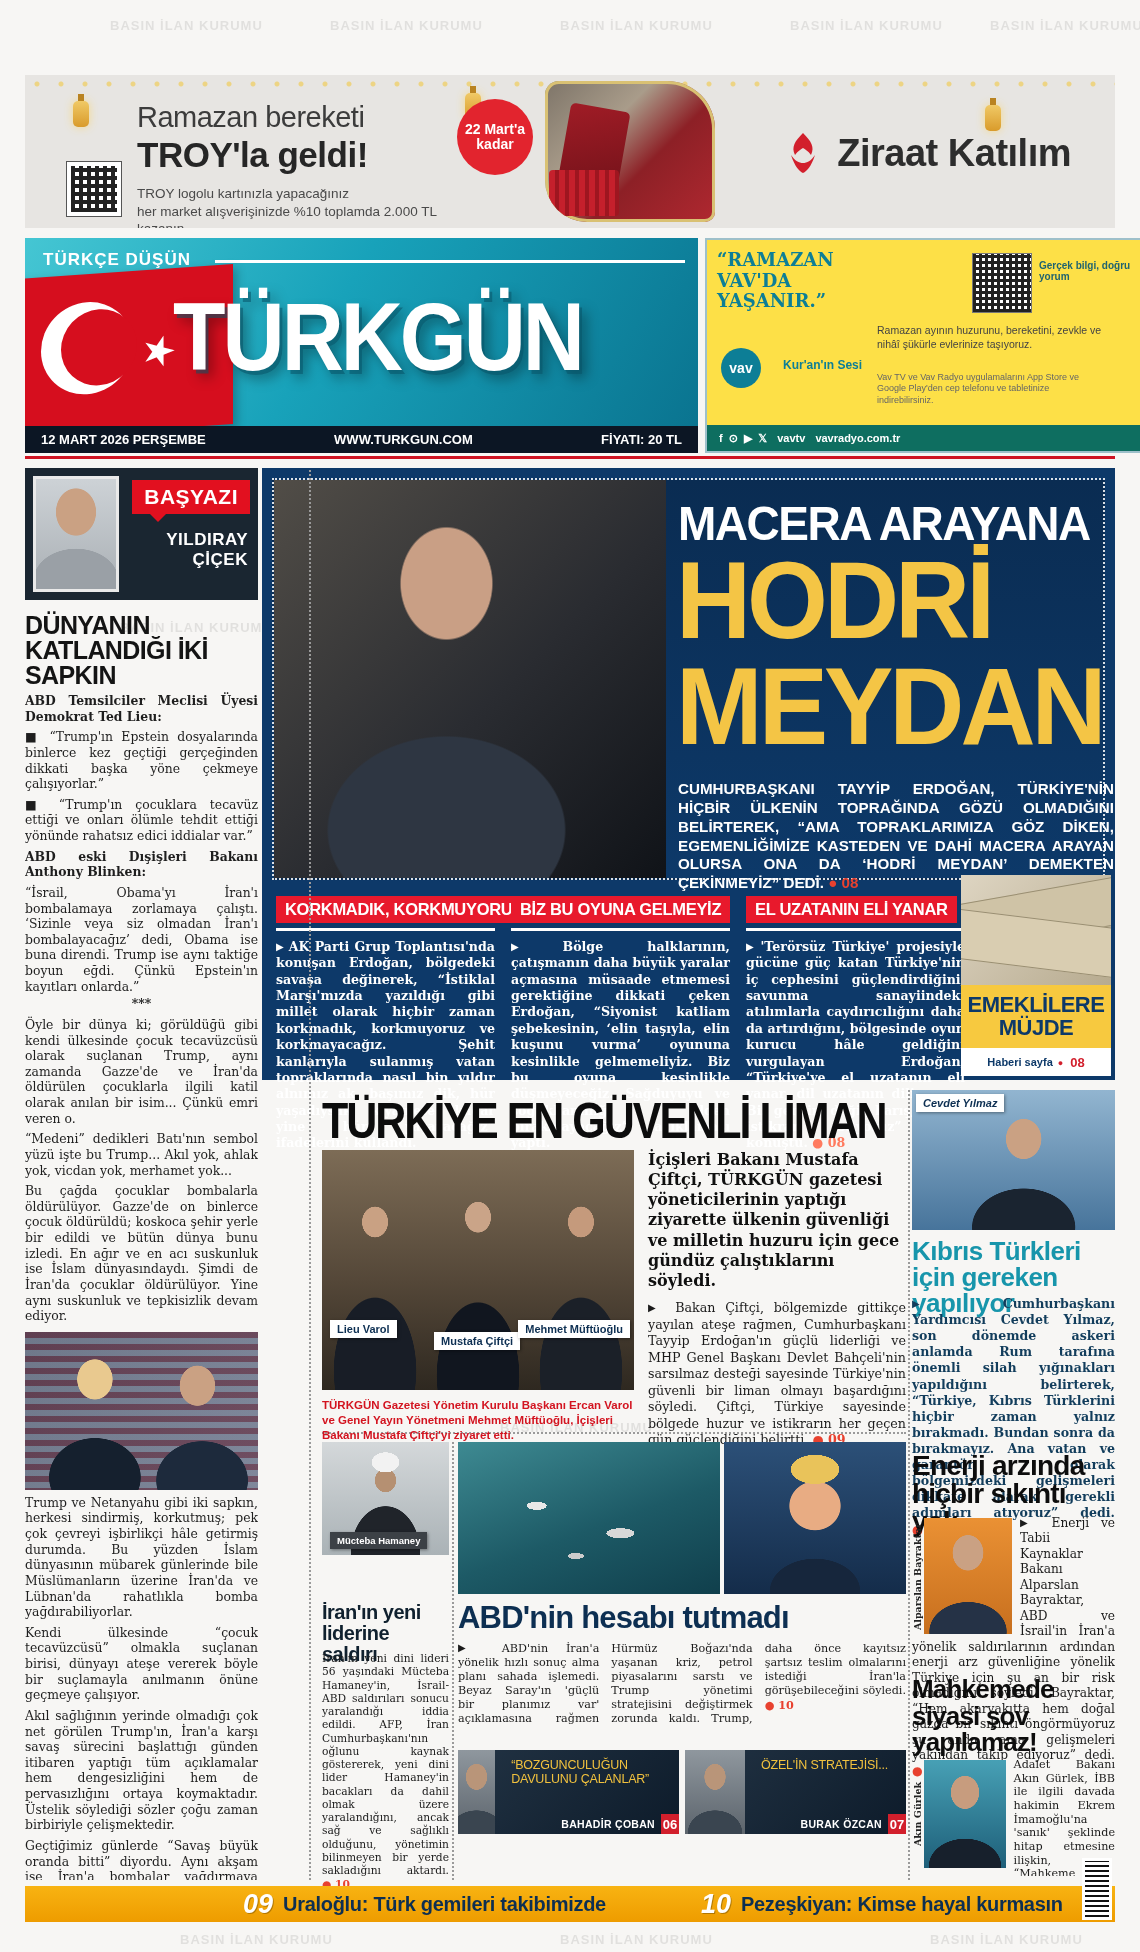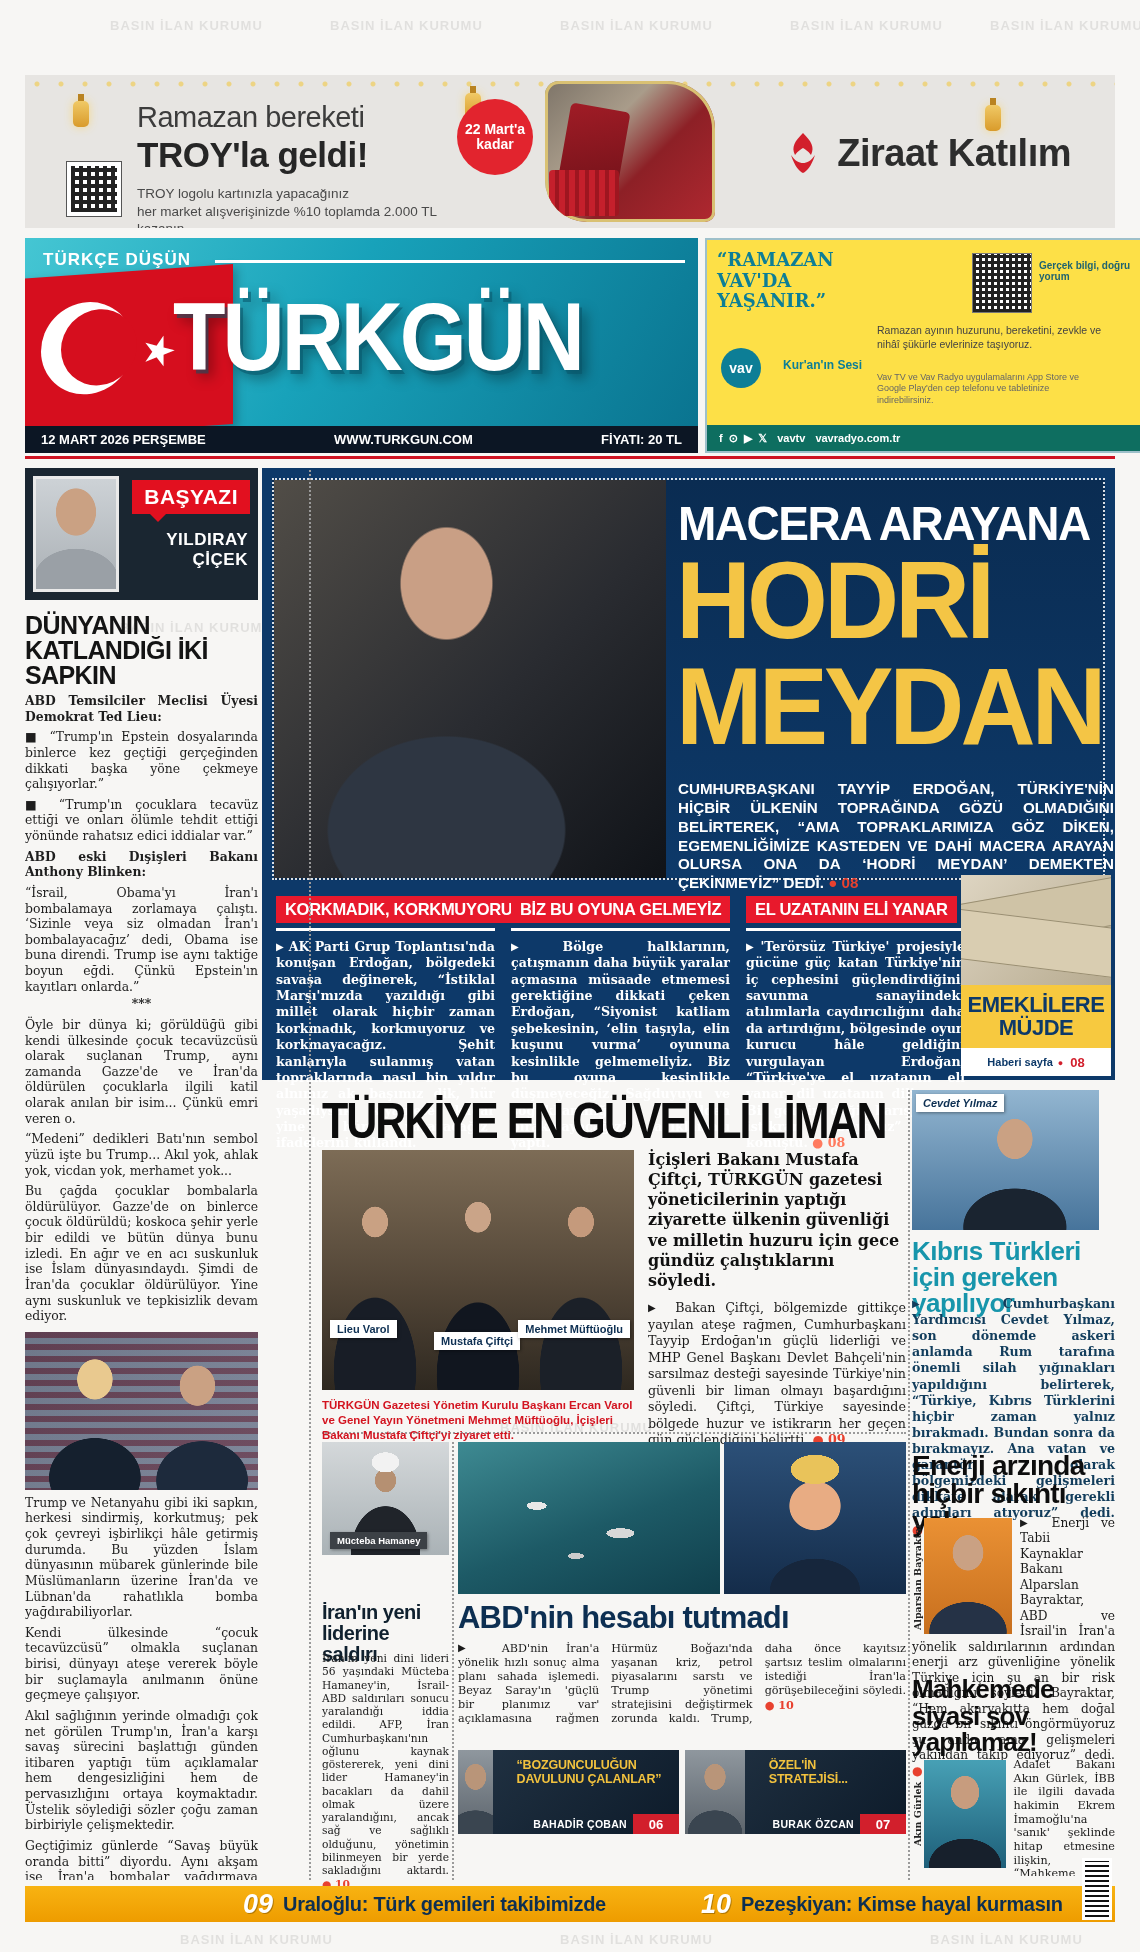--- a/index.html
+++ b/index.html
@@ -147,21 +147,21 @@
                             radial-gradient(62px 110px at 83% 92%, #1b2028 0 66%, rgba(0,0,0,0) 67%),
                             linear-gradient(180deg,#7d6c56 0%,#544738 55%,#2e2820 100%); }
   .nametag { position:absolute; background:#fff; color:#0d2f52; font-size:11px; font-weight:800; padding:3px 7px; box-shadow:1px 1px 3px rgba(0,0,0,.4); }
   .liman-cap { position:absolute; left:322px; top:1398px; width:312px; color:#d31420; font-size:11.5px; font-weight:700; line-height:1.3; }
   .liman-art { position:absolute; left:648px; top:1150px; width:258px; }
   .liman-intro { font-family:"DejaVu Serif",serif; font-size:16px; font-weight:700; color:#101010; line-height:1.26; }
   .liman-body { font-family:"DejaVu Serif",serif; font-size:12.7px; color:#1b1b1b; line-height:1.3; text-align:justify; margin-top:9px; }
 
   
   .sb { position:absolute; left:912px; width:203px; }
-  .cevdet { top:1090px; height:140px; position:absolute; left:912px; width:187px;
+  .cevdet { top:1090px; height:140px; position:absolute; left:912px; width:203px;
             background:radial-gradient(30px 34px at 55% 35%, #caa183 0 58%, rgba(0,0,0,0) 60%),
                        radial-gradient(80px 60px at 55% 98%, #1a2430 0 64%, rgba(0,0,0,0) 65%),
                        linear-gradient(180deg,#92b5d0,#47749b); }
   .cevdet .nametag { left:4px; top:4px; font-style:italic; }
   .kibris-h { top:1238px; color:#1795ab; font-size:26px; font-weight:800; line-height:1.0; letter-spacing:-.5px; }
   .kibris-b { top:1296px; font-family:"DejaVu Serif",serif; font-size:12.6px; font-weight:700; color:#123d5c; line-height:1.28; text-align:justify; }
   .enerji-h { top:1452px; color:#0d0d0d; font-size:28px; font-weight:800; line-height:1.0; letter-spacing:-.8px; }
   .enerji-b { top:1516px; font-family:"DejaVu Serif",serif; font-size:12.2px; color:#1b1b1b; line-height:1.27; text-align:justify; }
   .photo-strip { float:left; margin:2px 8px 2px 0; display:flex; }
   .vlabel { writing-mode:vertical-rl; transform:rotate(180deg); font-size:9.5px; font-weight:800; color:#222; height:116px; text-align:center; }
@@ -201,24 +201,24 @@
                       linear-gradient(180deg,#2c5078,#142c4a); }
   .abd-h { position:absolute; left:458px; top:1600px; width:448px; color:#0d2f52; font-size:31px; font-weight:800; letter-spacing:-.8px; }
   .abd-b { position:absolute; left:458px; top:1642px; width:448px; height:102px; font-family:"DejaVu Serif",serif;
            font-size:11.2px; color:#1b1b1b; line-height:1.25; text-align:justify; column-count:3; column-gap:12px; overflow:hidden; }
   .promos { position:absolute; left:458px; top:1750px; width:448px; height:84px; display:flex; gap:6px; }
   .promo { flex:1; background:linear-gradient(135deg,#223344,#0d1b2a); display:flex; position:relative; overflow:hidden; }
   .promo-ph { width:60px; height:100%;
               background:radial-gradient(18px 22px at 50% 32%, #b99579 0 58%, rgba(0,0,0,0) 60%),
                          radial-gradient(42px 34px at 50% 98%, #3a4550 0 64%, rgba(0,0,0,0) 65%),
                          linear-gradient(180deg,#8f979e,#5c646c); }
-  .promo-quote { padding:8px 8px 0 24px; color:#f2c23e; font-size:12.5px; font-weight:700; line-height:1.15; letter-spacing:-.2px; }
+  .promo-quote { padding:8px 8px 0 16px; color:#f2c23e; font-size:12.5px; font-weight:400; line-height:1.15; letter-spacing:-.2px; }
   .promo-foot { position:absolute; right:0; bottom:0; display:flex; align-items:center; }
   .promo-name { color:#fff; font-size:10.5px; font-weight:800; margin-right:6px; letter-spacing:.3px; }
-  .promo-page { width:46px; height:20px; background:#d21f2c; color:#fff; font-size:13px; font-weight:800;
+  .promo-page { width:18px; height:20px; background:#d21f2c; color:#fff; font-size:13px; font-weight:800;
                 display:flex; align-items:center; justify-content:center; }
 
   
   .strip { position:absolute; left:25px; top:1886px; width:1090px; height:36px;
            background:linear-gradient(180deg,#f8b312,#ee9c00); display:flex; align-items:center; }
   .strip .num { font-size:27px; font-weight:800; font-style:italic; color:#fff; text-shadow:1px 1px 0 rgba(60,40,0,.35); }
   .strip .txt { font-size:20px; font-weight:800; color:#0d2f52; margin-left:10px; letter-spacing:-.3px; }
   .strip-item1 { display:flex; align-items:center; margin-left:218px; }
   .strip-item2 { display:flex; align-items:center; margin-left:95px; }
   .barcode { position:absolute; right:3px; bottom:2px; width:30px; height:62px; background:#fff; padding:3px;

